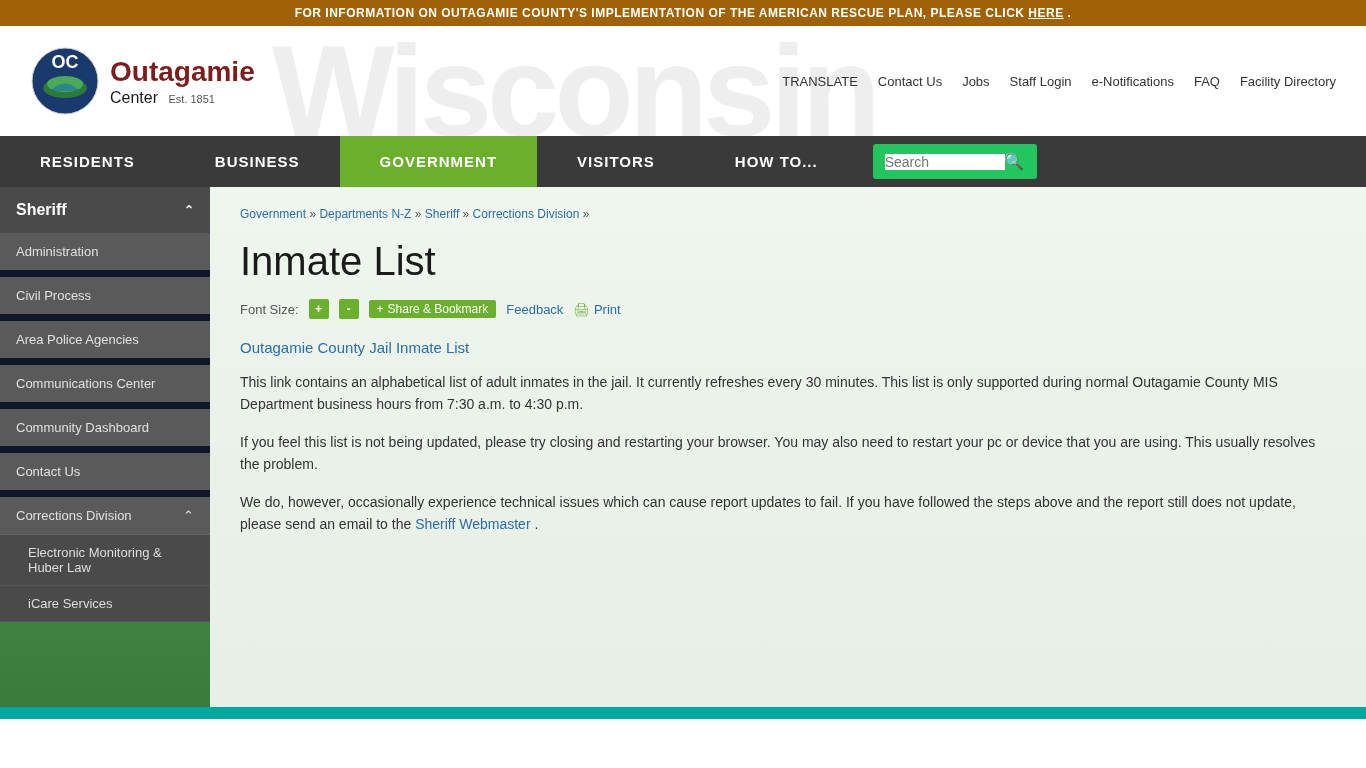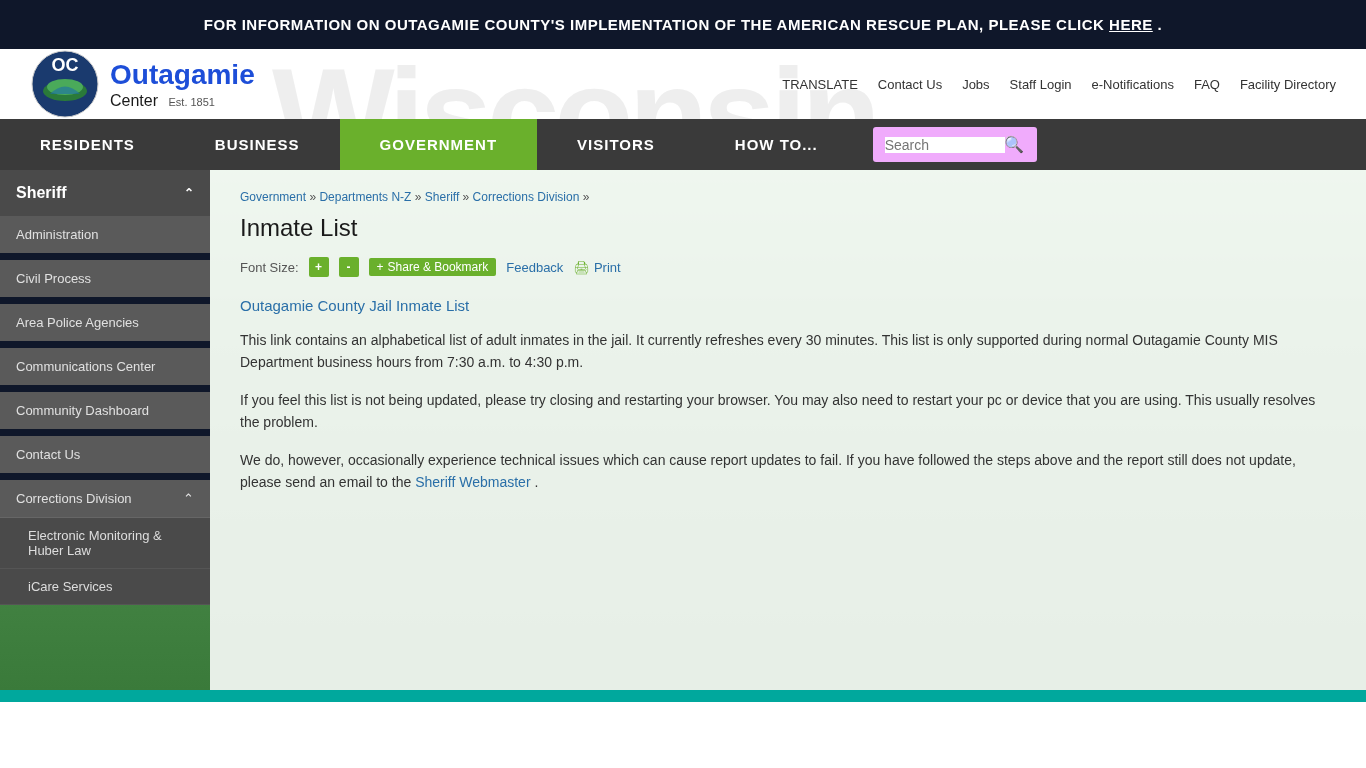--- a/index.html
+++ b/index.html
@@ -1,53 +1,53 @@
 <!DOCTYPE html>
 <html><head>
   <meta charset="utf-8">
   <style>
     * { margin: 0; padding: 0; box-sizing: border-box; }
     body { font-family: Arial, sans-serif; font-size: 14px; color: #333; overflow-x: hidden; width: 1366px; }
 
     
     .banner {
-      background: #0f172a;
+      background: #a16207;
       color: #fff;
       text-align: center;
-      padding: 16px 20px;
-      font-size: 15px;
+      padding: 6px 20px;
+      font-size: 12px;
       font-weight: bold;
       letter-spacing: 0.5px;
     }
     .banner a { color: #fff; text-decoration: underline; }
 
     
     .header {
       background: #fff;
       display: flex;
       align-items: center;
       padding: 10px 30px;
-      height: 70px;
+      height: 110px;
       position: relative;
       overflow: hidden;
     }
     .logo-area {
       display: flex;
       align-items: center;
       min-width: 200px;
       z-index: 2;
     }
     .logo-icon {
       width: 70px;
       height: 70px;
       margin-right: 10px;
       flex-shrink: 0;
     }
     .logo-text { line-height: 1.2; }
-    .logo-text .county-name { font-size: 28px; font-weight: bold; color: #1d4ed8; }
+    .logo-text .county-name { font-size: 28px; font-weight: bold; color: #7f1d1d; }
     .logo-text .county-sub { font-size: 16px; color: #1a1a1a; }
 
     .wisconsin-bg {
       position: absolute;
       left: 272px;
       top: -10px;
       font-size: 130px;
       font-weight: bold;
       color: rgba(200,200,200,0.3);
       letter-spacing: -5px;
@@ -83,21 +83,21 @@
       letter-spacing: 1px;
       cursor: pointer;
       text-transform: uppercase;
       text-decoration: none;
     }
     .main-nav .nav-item.active { background: #6ab02c; }
     .main-nav .search-box {
       margin-left: auto;
       display: flex;
       align-items: center;
-      background: #f0abfc;
+      background: #22c55e;
       padding: 5px 12px;
       border-radius: 3px;
       margin: 8px 15px;
     }
     .main-nav .search-box input {
       border: none;
       outline: none;
       font-size: 14px;
       color: #999;
       width: 120px;
@@ -172,25 +172,25 @@
     
     .main-content {
       flex: 1;
       background: rgba(255,255,255,0.88);
       padding: 20px 30px;
       z-index: 2;
       position: relative;
       margin: 0;
     }
 
-    .breadcrumb { font-size: 12px; color: #555; margin-bottom: 10px; }
+    .breadcrumb { font-size: 12px; color: #555; margin-bottom: 18px; }
     .breadcrumb a { color: #2a6fa8; text-decoration: none; }
     .breadcrumb span { color: #555; }
 
-    .page-title { font-size: 24px; font-weight: normal; color: #1a1a1a; margin-bottom: 15px; }
+    .page-title { font-size: 40px; font-weight: normal; color: #1a1a1a; margin-bottom: 15px; }
 
     .toolbar {
       display: flex;
       align-items: center;
       gap: 10px;
       margin-bottom: 20px;
       font-size: 13px;
     }
     .font-size-label { color: #555; }
     .font-btn {

